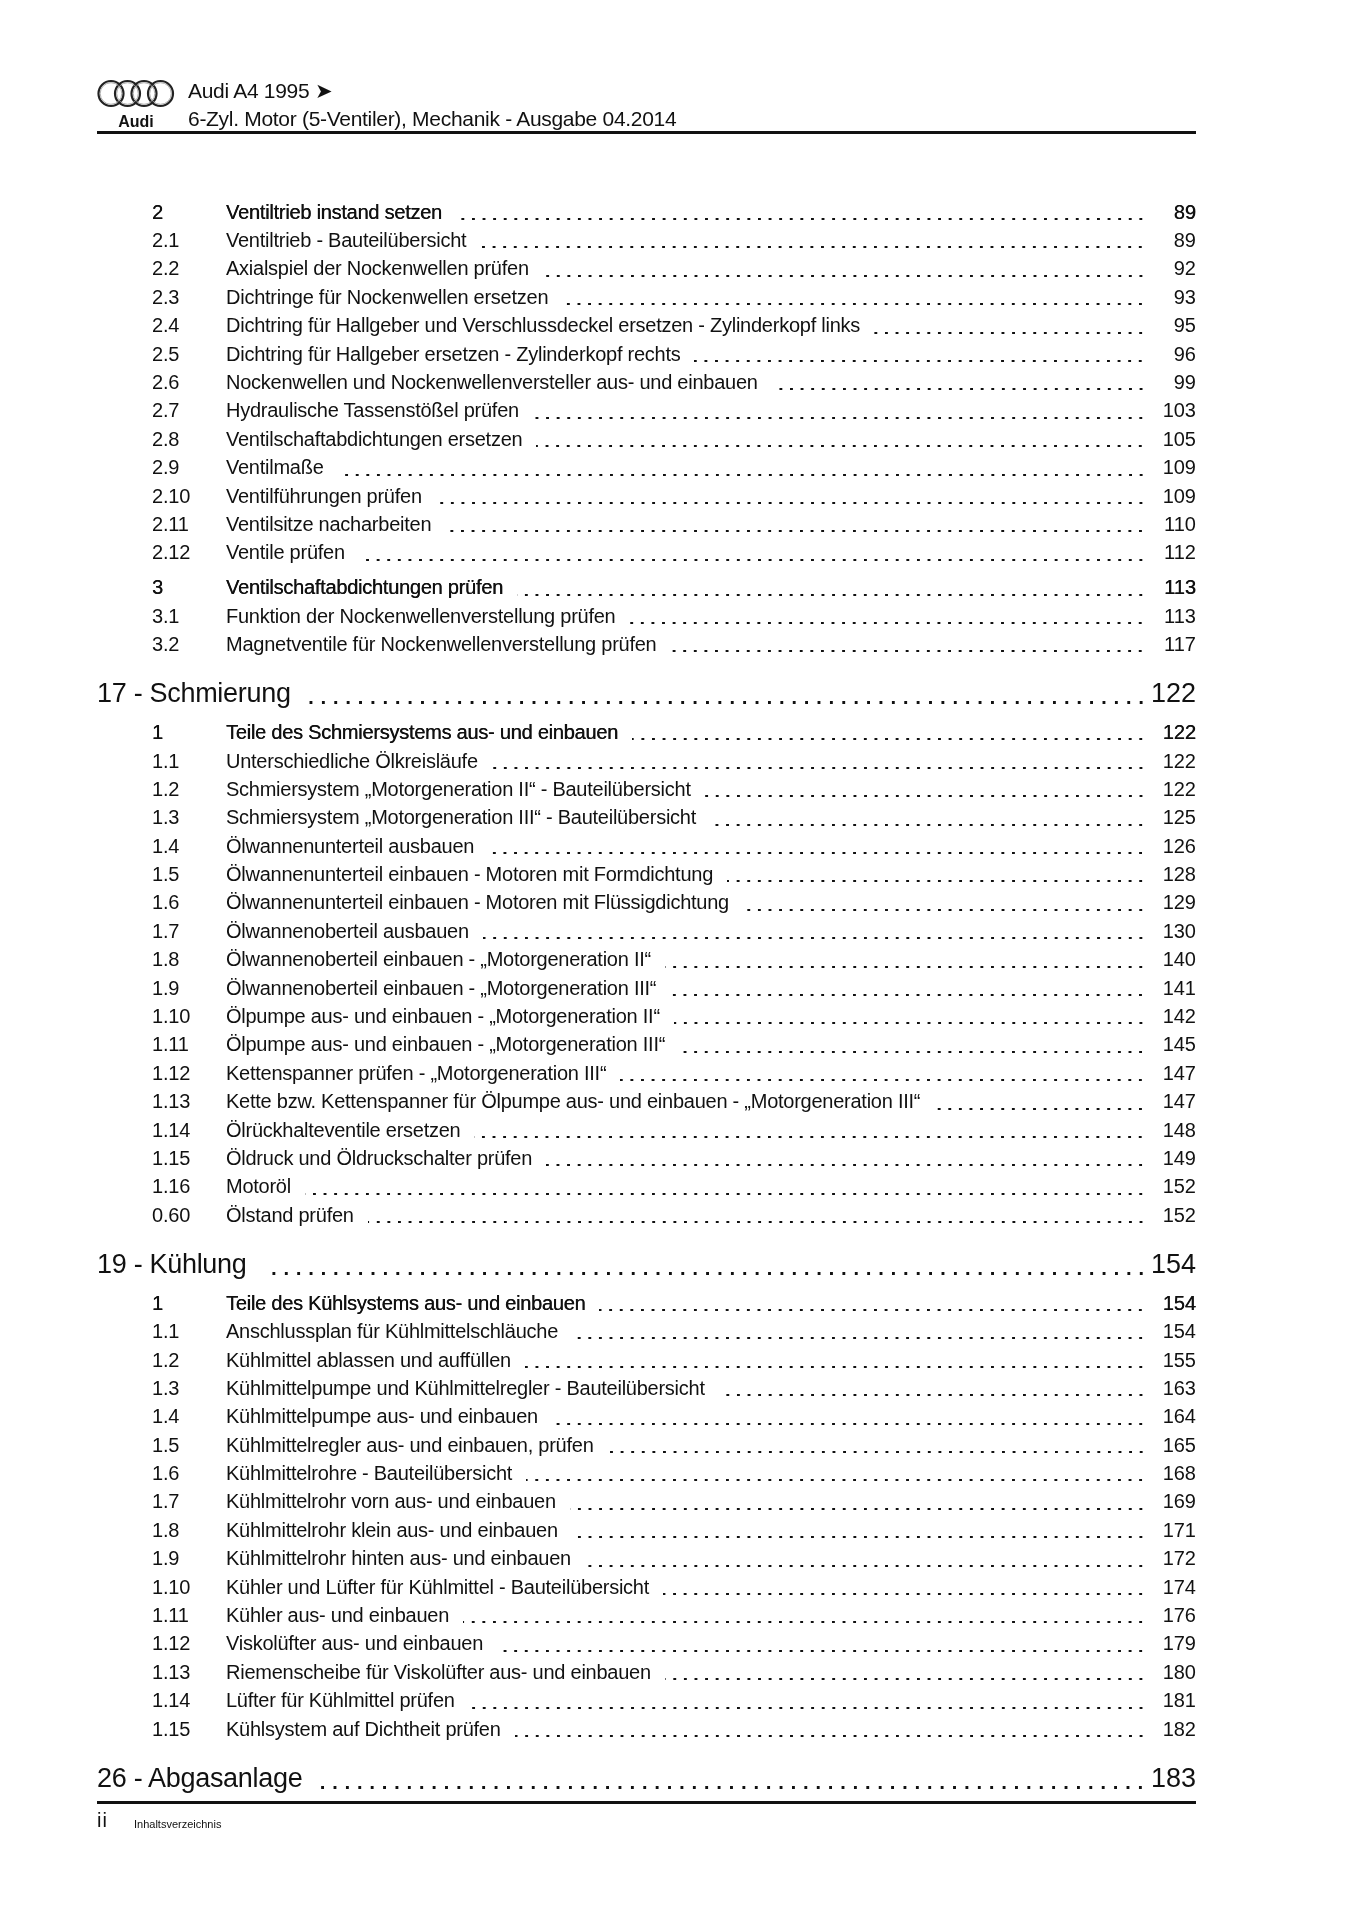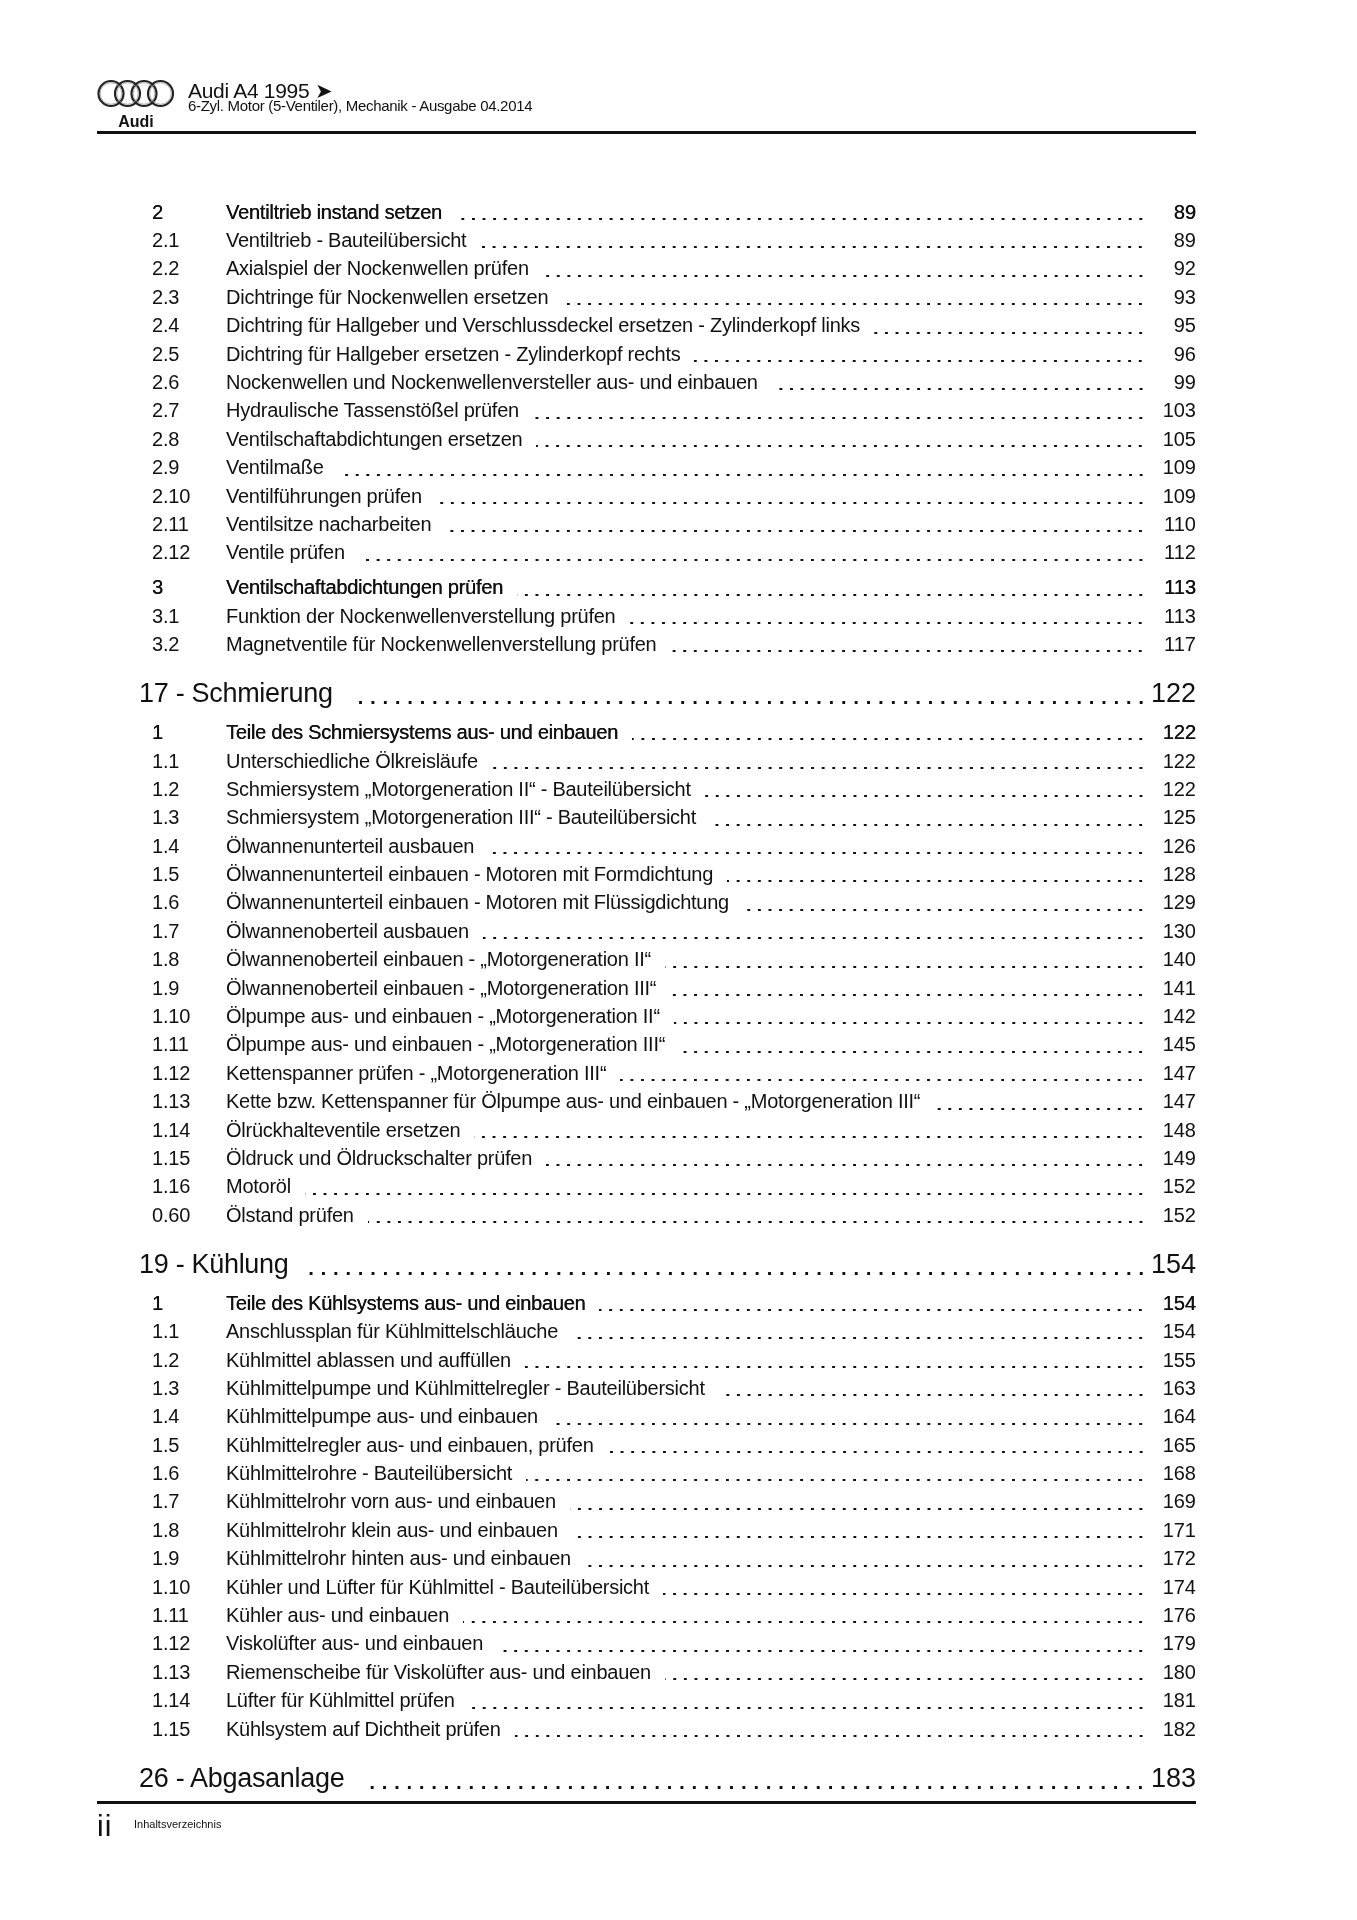--- a/index.html
+++ b/index.html
@@ -1,36 +1,36 @@
 <!DOCTYPE html>
 <html><head>
 <meta charset="utf-8">
 <style>
   html, body { margin:0; padding:0; background:#ffffff; }
   body { width:1357px; height:1920px; position:relative; overflow:hidden; font-family:"Liberation Sans", sans-serif; color:#111; }
   .logo { position:absolute; left:97px; top:78px; width:78px; height:52px; }
   .hdr-line1 { position:absolute; left:188px; top:79px; font-size:21px; letter-spacing:-0.3px; white-space:nowrap; }
-  .hdr-line2 { position:absolute; left:188px; top:97px; font-size:15px; letter-spacing:-0.3px; white-space:nowrap; }
+  .hdr-line2 { position:absolute; left:188px; top:107px; font-size:21px; letter-spacing:-0.3px; white-space:nowrap; }
   .rule { position:absolute; left:97px; width:1099px; height:3px; background:#111; }
   .rule.top { top:131px; }
   .rule.bottom { top:1801px; }
   .toc { position:absolute; left:97px; top:198px; width:1099px; }
   .row { display:flex; align-items:center; height:28.4px; font-size:20px; white-space:nowrap; }
   .row.lvl1 { margin-top:6.6px; font-weight:normal; text-shadow:0.35px 0 0 #111; }
   .row .num { width:74px; margin-left:55px; flex:none; letter-spacing:-0.2px; }
   .row .title { flex:none; letter-spacing:-0.25px; }
   .row .leader { flex:1 1 auto; height:28.4px; margin:0 10px 0 14px;
      background-image: radial-gradient(circle, #111 1.2px, transparent 1.5px);
      background-size:10.6px 4px; background-repeat:repeat-x; background-position:right 19px; }
   .row .page { flex:none; min-width:40px; text-align:right; }
-  .row.chapter { height:36.4px; margin-top:16.6px; font-size:27px;margin-left:42px; }
+  .row.chapter { height:36.4px; margin-top:16.6px; font-size:27px; }
   .row.chapter .ctitle { flex:none; letter-spacing:-0.3px; }
   .row.chapter .leader { height:36.4px; margin:0 4px 0 18px; background-position:right 25px; background-image: radial-gradient(circle, #111 1.5px, transparent 1.9px); background-size:12.4px 5px; }
   .row.chapter .page { font-size:27px; }
-  .footer-num { position:absolute; left:97px; top:1809px; font-size:30px; letter-spacing:1px; }
+  .footer-num { position:absolute; left:97px; top:1809px; font-size:20px; letter-spacing:1px; }
   .footer-label { position:absolute; left:134px; top:1818px; font-size:11px; }
 </style>
 </head>
 <body>
 
 <svg class="logo" viewBox="0 0 78 52">
   <g fill="none" stroke="#222" stroke-width="2.2">
     <circle cx="14" cy="15.5" r="12.5"></circle>
     <circle cx="30.5" cy="15.5" r="12.5"></circle>
     <circle cx="47" cy="15.5" r="12.5"></circle>

